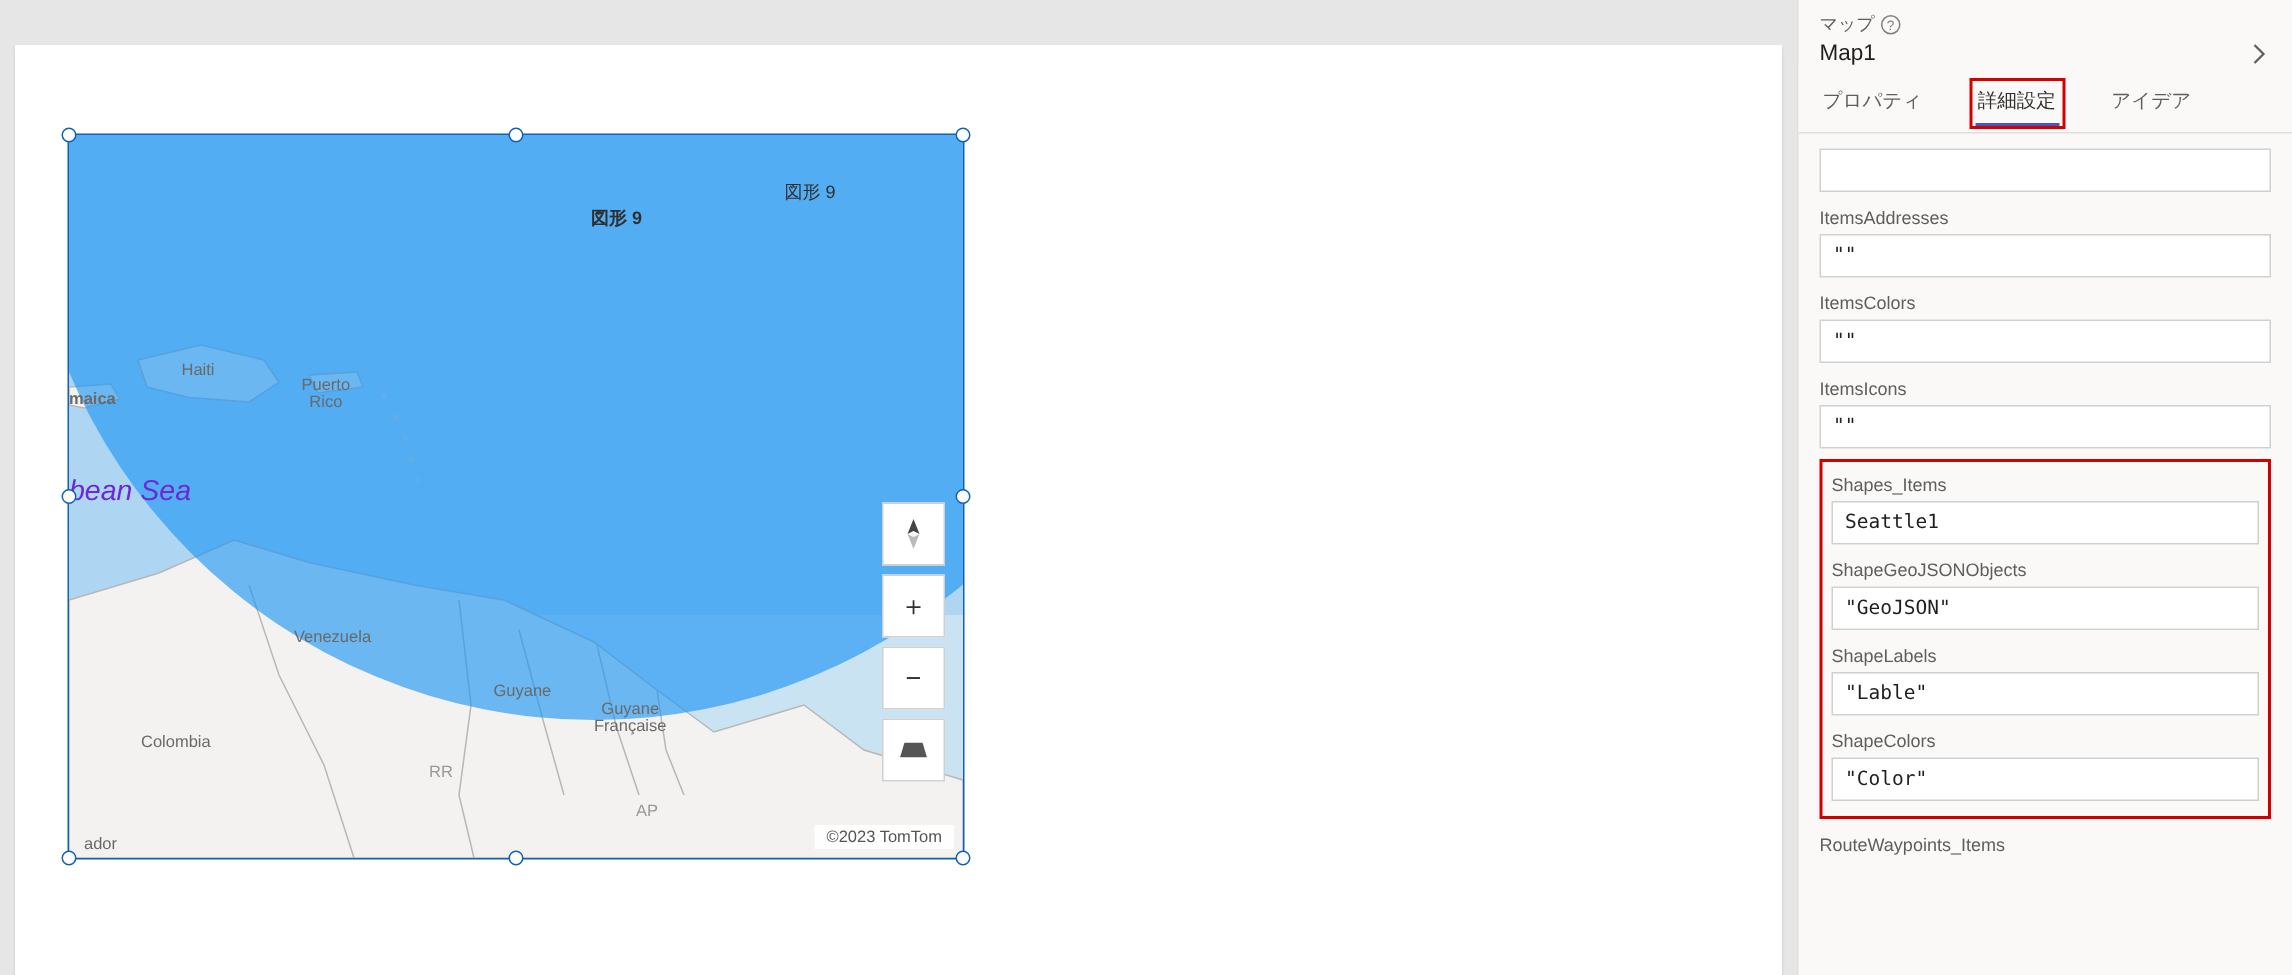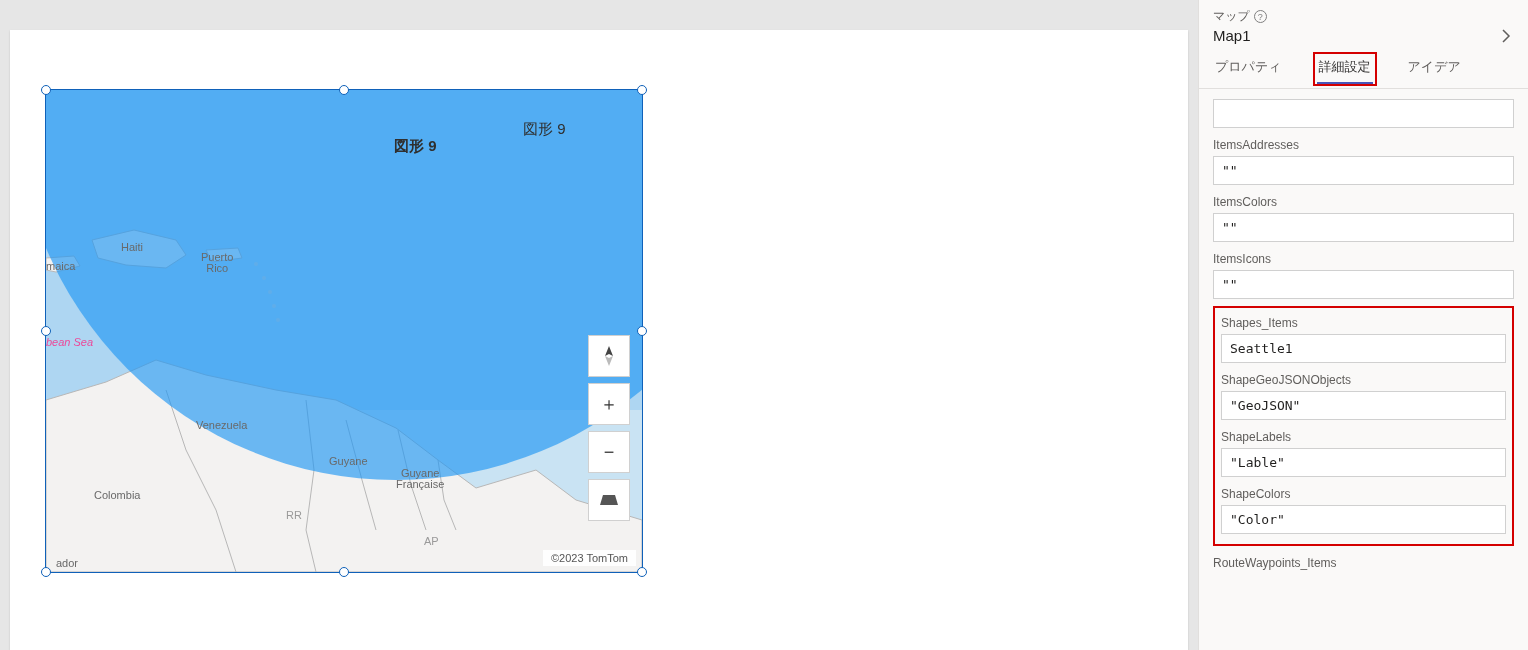--- a/index.html
+++ b/index.html
@@ -7,21 +7,21 @@
   .app { display:flex; width:100%; height:100%; }
   .canvas-area { flex:1; position:relative; background:#e6e6e6; }
   .canvas { position:absolute; left:10px; top:30px; right:10px; bottom:0; background:#fff; box-shadow:0 1px 2px rgba(0,0,0,0.15); }
   .map-select { position:absolute; left:36px; top:60px; width:596px; height:482px; }
   .map { width:100%; height:100%; position:relative; background:transparent; overflow:hidden; }
   .handle { position:absolute; width:10px; height:10px; background:#fff; border:1px solid #0f61b9; border-radius:50%; z-index:20; }
   .h-tl{left:-5px;top:-5px;} .h-tr{right:-5px;top:-5px;} .h-bl{left:-5px;bottom:-5px;} .h-br{right:-5px;bottom:-5px;}
   .h-tc{left:calc(50% - 5px);top:-5px;} .h-bc{left:calc(50% - 5px);bottom:-5px;} .h-ml{left:-5px;top:calc(50% - 5px);} .h-mr{right:-5px;top:calc(50% - 5px);}
   .map-select::before { content:""; position:absolute; inset:-1px; border:1px solid #0f61b9; pointer-events:none; z-index:15;}
   .circle-shape { position:absolute; width:760px; height:760px; border-radius:50%; background:rgba(33,150,243,0.65); left:-30px; top:-370px; }
-  .map-label { position:absolute; font-size:15px; color:#2f2f2f; }
+  .map-label { position:absolute; font-size:12px; color:#2f2f2f; }
   .map-place { position:absolute; font-size:11px; color:#696969; text-align:center; line-height:1.0; }
   .map-place.i { font-style:italic; }
   .map-controls { position:absolute; right:12px; top:245px; display:flex; flex-direction:column; gap:6px; z-index:12; }
   .map-btn { width:42px; height:42px; background:#fff; border:1px solid #d0d0d0; display:flex; align-items:center; justify-content:center; color:#333; font-size:18px; }
   .attribution { position:absolute; right:6px; bottom:6px; background:rgba(255,255,255,0.9); padding:2px 8px; font-size:11px; color:#555; z-index:12;text-align:right; }
   .panel { width:330px; background:#faf9f8; border-left:1px solid #e1dfdd; display:flex; flex-direction:column; position:relative; }
   .panel-head { padding:8px 14px 0 14px; }
   .panel-type { font-size:12px; color:#605e5c; display:flex; align-items:center; gap:4px; }
   .help-icon { width:13px; height:13px; border:1px solid #808080; border-radius:50%; display:inline-flex; align-items:center; justify-content:center; font-size:9px; color:#808080; }
   .panel-name { font-size:15px; color:#201f1e; margin-top:2px; }
@@ -71,22 +71,22 @@
             <circle cx="228" cy="216" r="2" fill="#d8d8d8"></circle>
             <circle cx="232" cy="230" r="2" fill="#d8d8d8"></circle>
           </svg>
           <div class="circle-shape"></div>
           <span class="map-label" style="left:348px; top:47px; font-weight:600;"><span>図形 9</span></span>
           <span class="map-label" style="left:477px; top:30px;"><span>図形 9</span></span>
 
           <span class="map-place" style="left:75px; top:152px;">Haiti</span>
           <span class="map-place" style="left:155px; top:162px; white-space:pre;">Puerto
 Rico</span>
-          <span class="map-place" style="left:0px; top:171px;">maica</span>
-          <span class="map-place i" style="left:0px; top:228px; color:#ec4899; font-size:11px;margin-top:19px;">bean Sea</span>
+          <span class="map-place" style="left:0px; top:171px;font-weight:bold;">maica</span>
+          <span class="map-place i" style="left:0px; top:228px; color:#6d28d9; font-size:19px;">bean Sea</span>
           <span class="map-place" style="left:150px; top:330px;">Venezuela</span>
           <span class="map-place" style="left:48px; top:400px;">Colombia</span>
           <span class="map-place" style="left:240px; top:420px; color:#999;">RR</span>
           <span class="map-place" style="left:378px; top:446px; color:#999;text-align:right;">AP</span>
           <span class="map-place" style="left:283px; top:366px;">Guyane</span>
           <span class="map-place" style="left:350px; top:378px; white-space:pre;">Guyane
 Française</span>
           <span class="map-place" style="left:10px; top:468px;">ador</span>
 
           <div class="map-controls">

